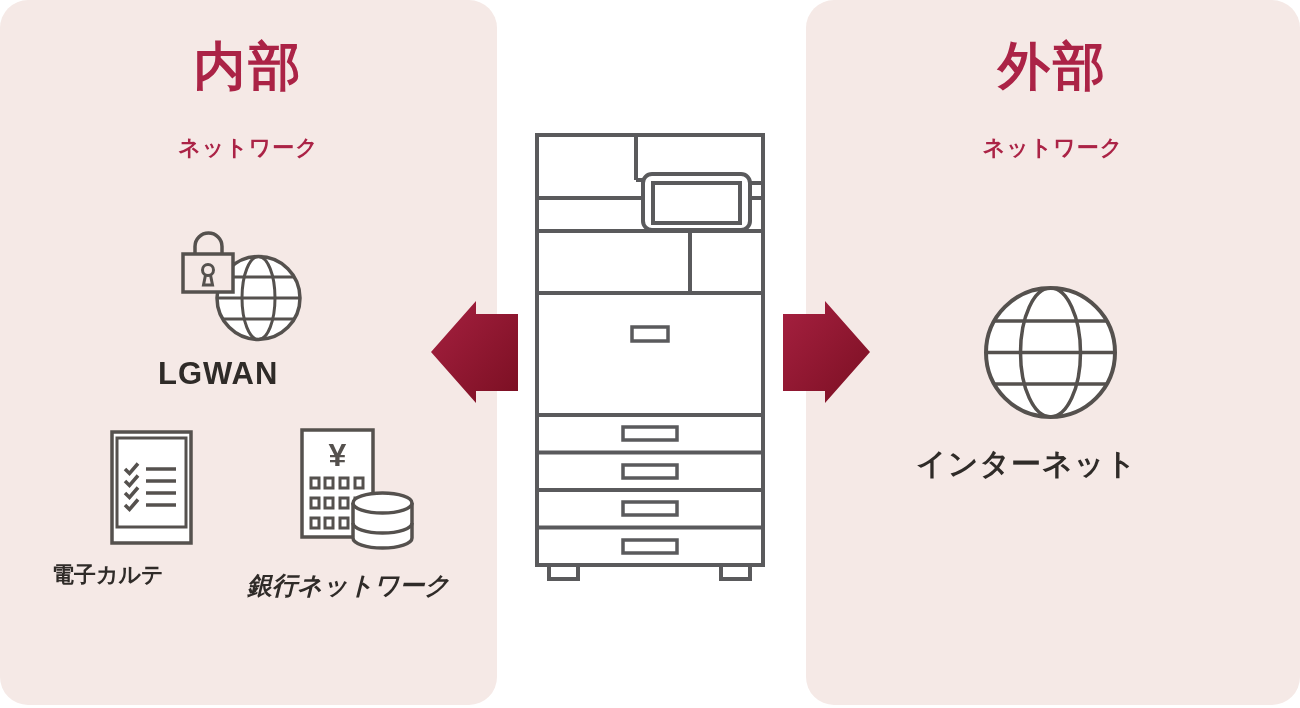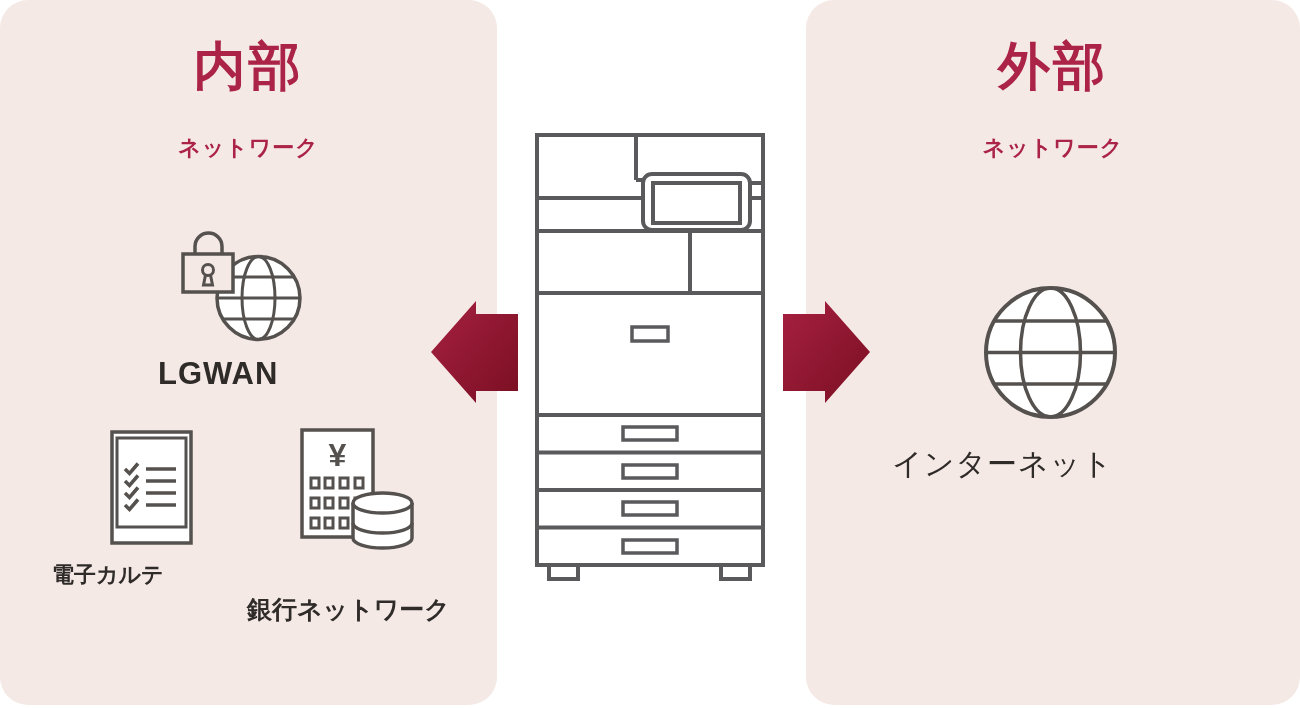--- a/index.html
+++ b/index.html
@@ -24,22 +24,22 @@
   .title{font-size:52px;letter-spacing:3px;top:40px;}
   .subtitle{font-size:22px;letter-spacing:1px;top:104px;margin-top:33px;}
   .t-left{left:0;width:497px;}
   .t-right{left:806px;width:494px;}
   .icon-label{
     position:absolute;
     color:#2f2b28;line-height:1.15;
   }
   .lbl-lgwan{left:158px;width:200px;top:356px;font-size:31px;font-weight:600;letter-spacing:1px;}
   .lbl-karte{left:52px;width:200px;top:562px;font-size:22px;font-weight:700;}
-  .lbl-bank{left:247px;width:220px;top:595px;font-size:25px;font-weight:700;}
-  .lbl-internet{left:892px;width:240px;top:447px;font-size:30px;font-weight:400;letter-spacing:1px;}
+  .lbl-bank{left:247px;width:220px;top:571px;font-size:25px;font-weight:700;font-style:italic;}
+  .lbl-internet{left:916px;width:240px;top:447px;font-size:30px;font-weight:700;letter-spacing:1px;}
   .abs{position:absolute;}
 </style>
 </head>
 <body>
 
 <div class="canvas">
 
   <div class="panel left"></div>
   <div class="panel right"></div>
 

